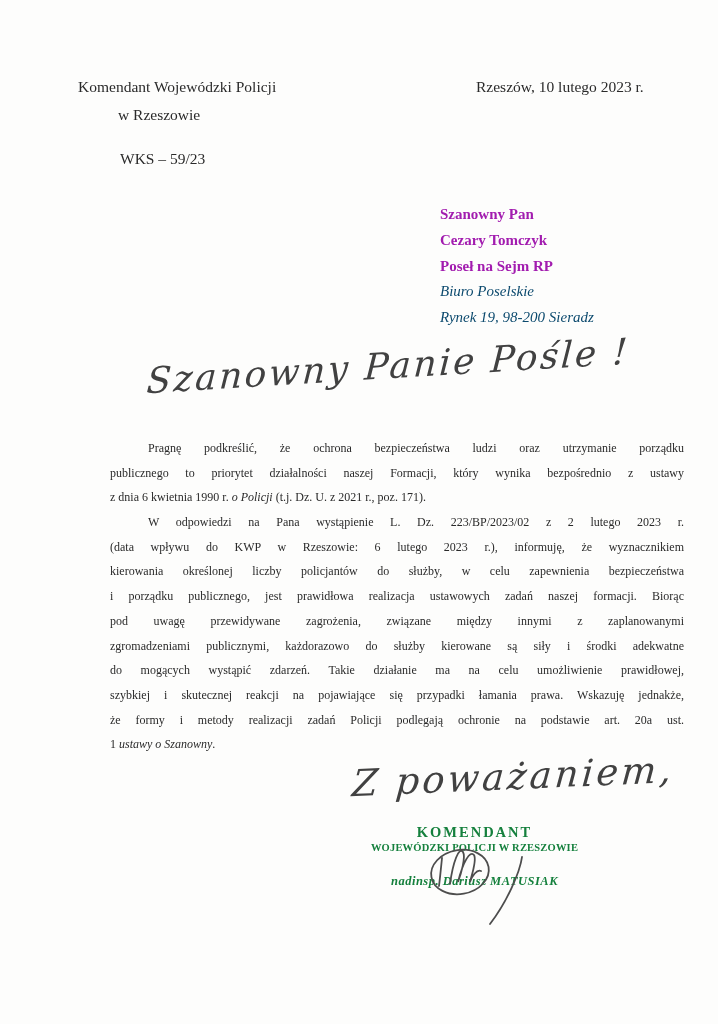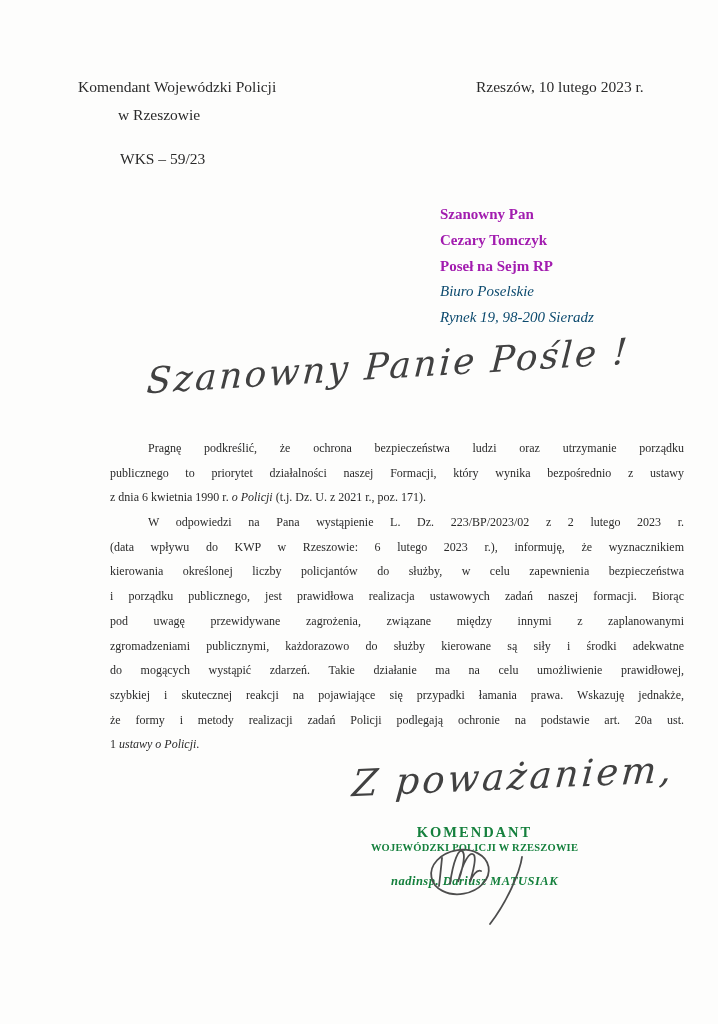--- a/index.html
+++ b/index.html
@@ -92,21 +92,21 @@
     <div class="bline"><span>z dnia 6 kwietnia 1990 r. </span><span class="it">o Policji</span><span> (t.j. Dz. U. z 2021 r., poz. 171).</span></div>
     <div class="bline jfull indent">W odpowiedzi na Pana wystąpienie L. Dz. 223/BP/2023/02 z 2 lutego 2023 r.</div>
     <div class="bline jfull">(data wpływu do KWP w Rzeszowie: 6 lutego 2023 r.), informuję, że wyznacznikiem</div>
     <div class="bline jfull">kierowania określonej liczby policjantów do służby, w celu zapewnienia bezpieczeństwa</div>
     <div class="bline jfull">i porządku publicznego, jest prawidłowa realizacja ustawowych zadań naszej formacji. Biorąc</div>
     <div class="bline jfull">pod uwagę przewidywane zagrożenia, związane między innymi z zaplanowanymi</div>
     <div class="bline jfull">zgromadzeniami publicznymi, każdorazowo do służby kierowane są siły i środki adekwatne</div>
     <div class="bline jfull">do mogących wystąpić zdarzeń. Takie działanie ma na celu umożliwienie prawidłowej,</div>
     <div class="bline jfull">szybkiej i skutecznej reakcji na pojawiające się przypadki łamania prawa. Wskazuję jednakże,</div>
     <div class="bline jfull">że formy i metody realizacji zadań Policji podlegają ochronie na podstawie art. 20a ust.</div>
-    <div class="bline"><span>1 </span><span class="it">ustawy o Policji</span><span>.</span></div>
+    <div class="bline"><span>1 </span><span class="it">ustawy o Szanowny</span><span>.</span></div>
   </div>
 
   <div class="abs hand closing">Z poważaniem,</div>
 
   <div class="abs stamp" style="color:#15803d;">
     <div class="stamp-title">KOMENDANT</div>
     <div class="stamp-subtitle">WOJEWÓDZKI POLICJI W RZESZOWIE</div>
     <div class="stamp-signer">nadinsp. Dariusz MATUSIAK</div>
   </div>
 

